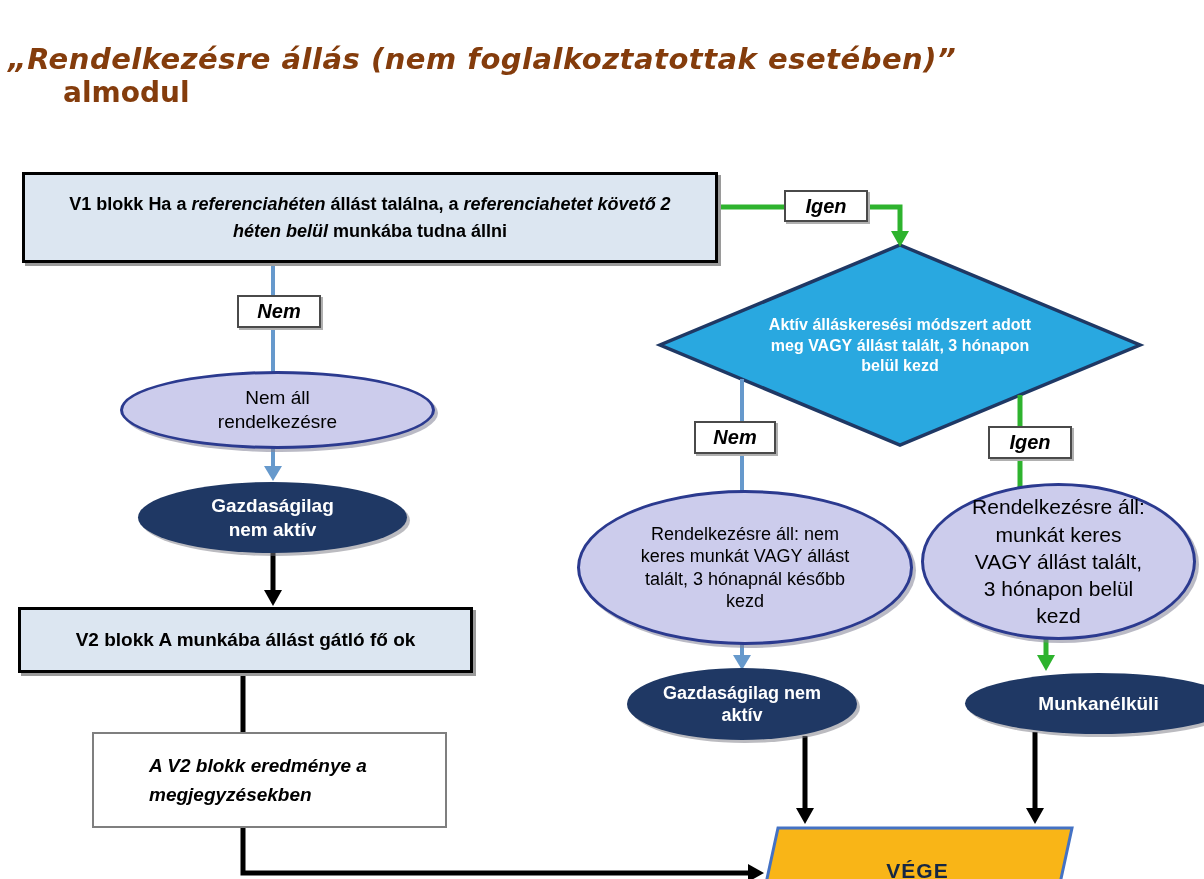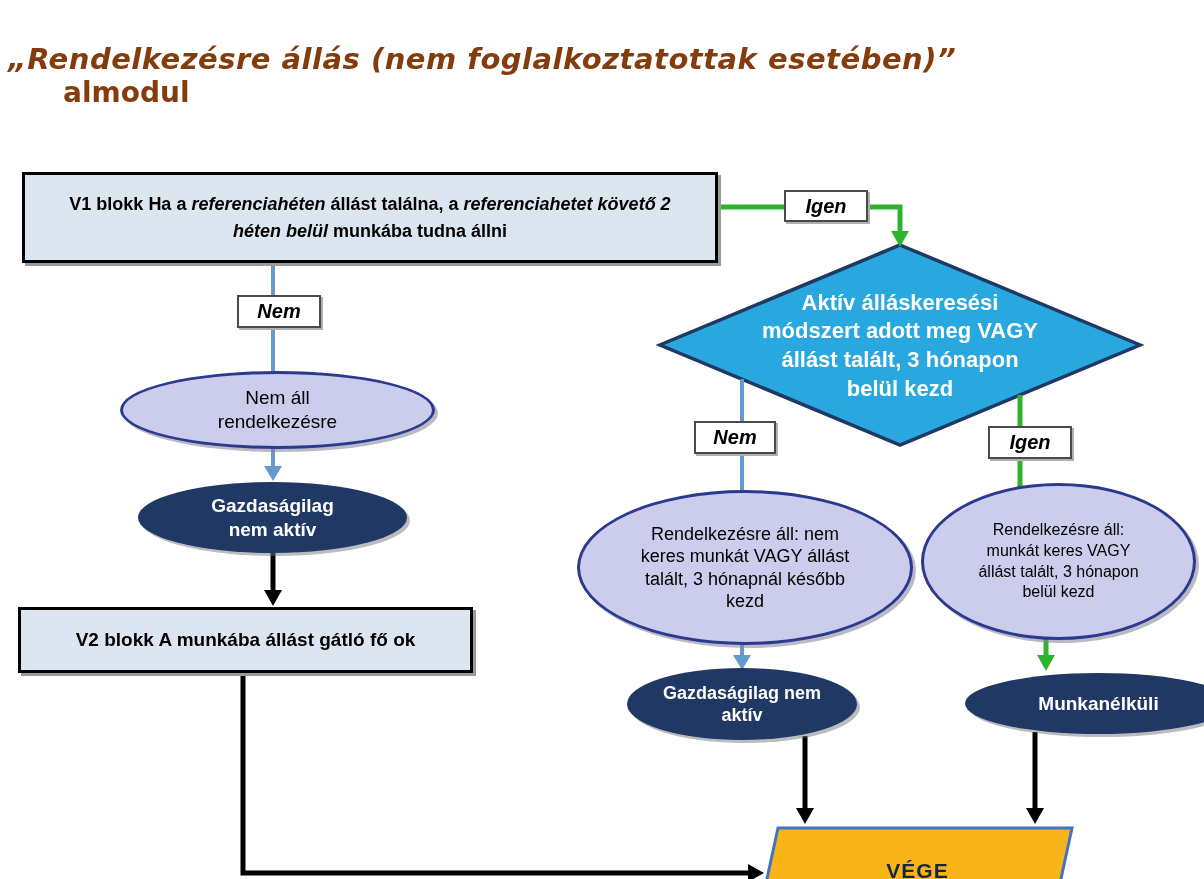--- a/index.html
+++ b/index.html
@@ -35,25 +35,25 @@
 
   .edge-label{position:absolute;box-sizing:border-box;background:#fff;border:2px solid #4a4a4a;box-shadow:2px 2px 0 #b0b0b0;display:flex;align-items:center;justify-content:center;font-size:20px;font-weight:bold;color:#000;font-style:italic;}
 
   .ellipse{border-radius:50%;box-sizing:border-box;line-height:1.25;}
   .ellipse.light{background:var(--light-ellipse-fill);border:3px solid var(--light-ellipse-border);box-shadow:3px 3px 0 rgba(130,130,150,.55);color:#000000;font-weight:normal;}
   .ellipse.dark{background:var(--dark-ellipse-fill);box-shadow:3px 3px 0 rgba(120,120,130,.5);color:#fff;font-weight:bold;}
 
   .no-avail{left:120px;top:331px;width:315px;height:78px;font-size:19px;padding:0 70px;}
   .econ-left{left:138px;top:442px;width:269px;height:71px;font-size:19px;padding:0 55px;}
   .avail-notseek{left:577px;top:450px;width:336px;height:155px;font-size:18px;padding:0 58px;}
-  .avail-seek{left:921px;top:443px;width:275px;height:157px;font-size:16px;padding:0 45px;line-height:1.3;}
+  .avail-seek{left:921px;top:443px;width:275px;height:157px;font-size:21px;padding:0 45px;line-height:1.3;}
   .econ-bottom{left:627px;top:628px;width:230px;height:72px;font-size:18px;padding:0 28px;}
   .unemployed{left:965px;top:633px;width:267px;height:61px;font-size:19px;padding:0 30px;}
 
-  .diamond-text{left:762px;top:250px;width:276px;height:112px;color:#fff;font-size:22px;font-weight:600;line-height:1.3;}
+  .diamond-text{left:762px;top:250px;width:276px;height:112px;color:#fff;font-size:16px;font-weight:600;line-height:1.3;}
   .end-text{left:800px;top:808px;width:235px;height:45px;font-size:21px;font-weight:bold;color:#152744;letter-spacing:1px;}
 
   .seg-i{font-style:italic;}
   .seg-b{font-weight:bold;}
 </style>
 </head>
 <body>
 
 <div class="canvas">
 
@@ -95,20 +95,21 @@
     <polygon class="ah-black" points="796,768 814,768 805,784"></polygon>
 
     <line class="edge-black" x1="1035" y1="692" x2="1035" y2="769"></line>
     <polygon class="ah-black" points="1026,768 1044,768 1035,784"></polygon>
   </svg>
 
   <div class="node process v1">
       <span><span>V1 blokk Ha a </span><span class="seg-i">referenciahéten</span><span> állást találna, a </span><span class="seg-i">referenciahetet követő 2 héten belül</span><span> munkába tudna állni</span></span>
     </div>
   <div class="node process v2">V2 blokk A munkába állást gátló fő ok</div>
+  <div class="node result">A V2 blokk eredménye a megjegyzésekben</div>
 
   <div class="edge-label" style="left:784px;top:150px;width:84px;height:32px;">Igen</div>
   <div class="edge-label" style="left:237px;top:255px;width:84px;height:33px;">Nem</div>
   <div class="edge-label" style="left:694px;top:381px;width:82px;height:33px;">Nem</div>
   <div class="edge-label" style="left:988px;top:386px;width:84px;height:33px;">Igen</div>
 
   <div class="node ellipse light no-avail">Nem áll rendelkezésre</div>
   <div class="node ellipse dark econ-left">Gazdaságilag nem aktív</div>
   <div class="node ellipse light avail-notseek">Rendelkezésre áll: nem keres munkát VAGY állást talált, 3 hónapnál később kezd</div>
   <div class="node ellipse light avail-seek">Rendelkezésre áll: munkát keres VAGY állást talált, 3 hónapon belül kezd</div>

